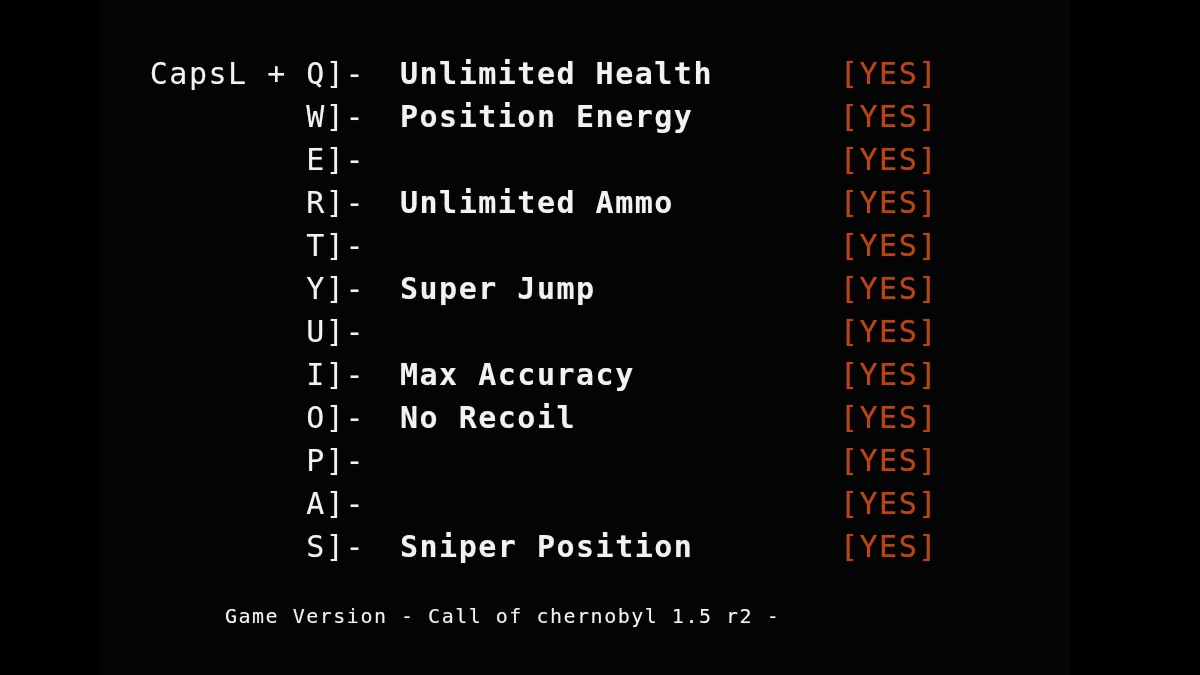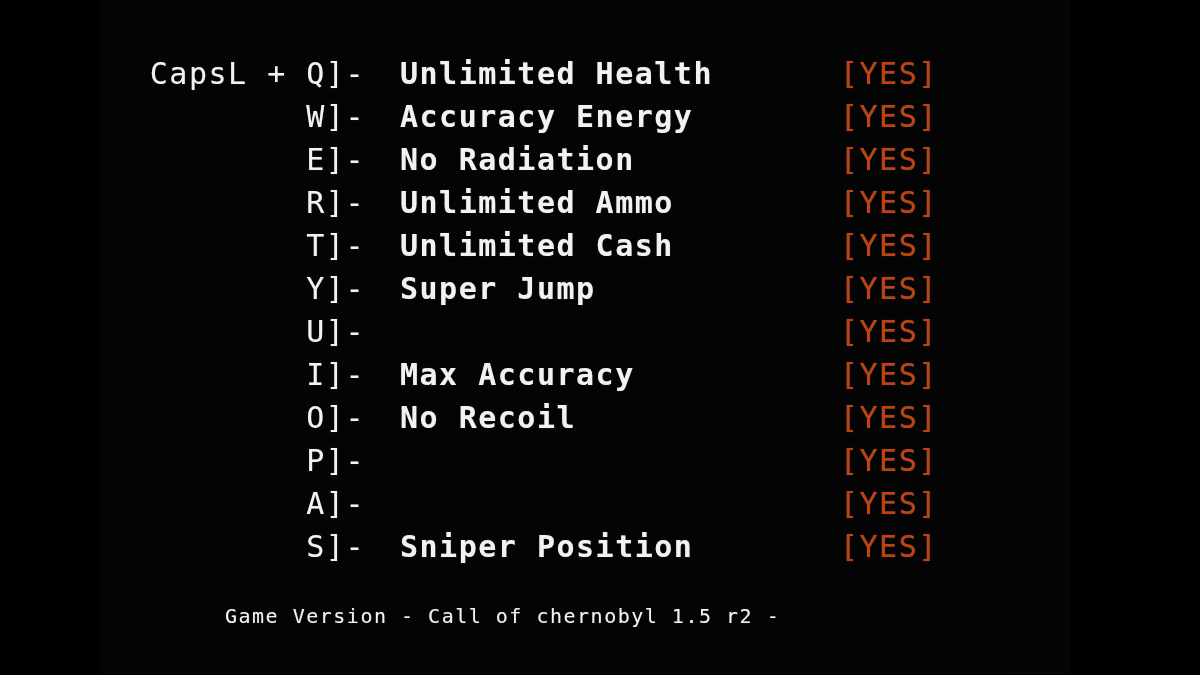--- a/index.html
+++ b/index.html
@@ -121,24 +121,24 @@
 
   <div class="pillar left"></div>
   <div class="pillar right"></div>
 
   <div id="content">
     <div class="tone-band"></div>
   </div>
 
   <div id="cheat-list">
       <div class="cheat-row" style="top: 52px;"><span class="col-key">CapsL + Q]-</span><span class="col-label">Unlimited Health</span><span class="col-status">[YES]</span></div>
-      <div class="cheat-row" style="top: 95px;"><span class="col-key">W]-</span><span class="col-label">Accuracy Energy</span><span class="col-status">[YES]</span></div>
-      <div class="cheat-row" style="top: 138px;"><span class="col-key">E]-</span><span class="col-label">No Radiation</span><span class="col-status">[YES]</span></div>
+      <div class="cheat-row" style="top: 95px;"><span class="col-key">W]-</span><span class="col-label">Position Energy</span><span class="col-status">[YES]</span></div>
+      <div class="cheat-row" style="top: 138px;"><span class="col-key">E]-</span><span class="col-status">[YES]</span></div>
       <div class="cheat-row" style="top: 181px;"><span class="col-key">R]-</span><span class="col-label">Unlimited Ammo</span><span class="col-status">[YES]</span></div>
-      <div class="cheat-row" style="top: 224px;"><span class="col-key">T]-</span><span class="col-label">Unlimited Cash</span><span class="col-status">[YES]</span></div>
+      <div class="cheat-row" style="top: 224px;"><span class="col-key">T]-</span><span class="col-status">[YES]</span></div>
       <div class="cheat-row" style="top: 267px;"><span class="col-key">Y]-</span><span class="col-label">Super Jump</span><span class="col-status">[YES]</span></div>
       <div class="cheat-row" style="top: 310px;"><span class="col-key">U]-</span><span class="col-status">[YES]</span></div>
       <div class="cheat-row" style="top: 353px;"><span class="col-key">I]-</span><span class="col-label">Max Accuracy</span><span class="col-status">[YES]</span></div>
       <div class="cheat-row" style="top: 396px;"><span class="col-key">O]-</span><span class="col-label">No Recoil</span><span class="col-status">[YES]</span></div>
       <div class="cheat-row" style="top: 439px;"><span class="col-key">P]-</span><span class="col-status">[YES]</span></div>
       <div class="cheat-row" style="top: 482px;"><span class="col-key">A]-</span><span class="col-status">[YES]</span></div>
       <div class="cheat-row" style="top: 525px;"><span class="col-key">S]-</span><span class="col-label">Sniper Position</span><span class="col-status">[YES]</span></div>
     </div>
 
   <div id="footer-line">Game Version - Call of chernobyl 1.5 r2 -</div>

